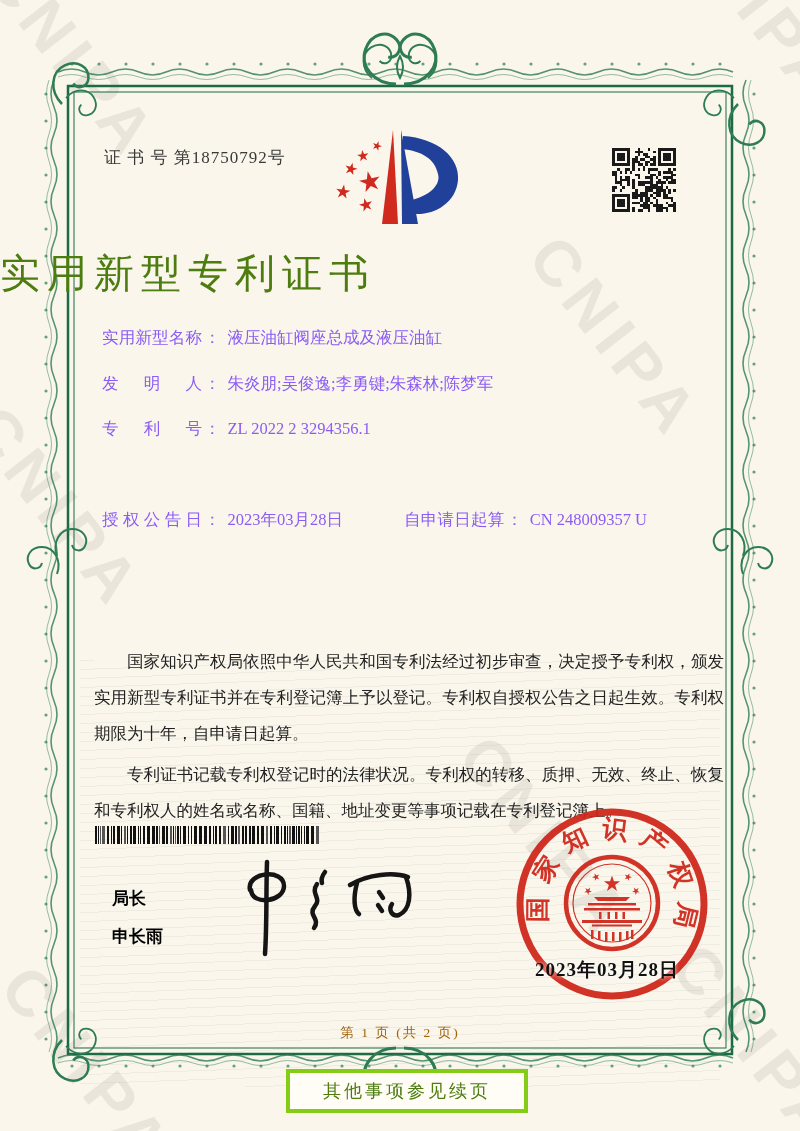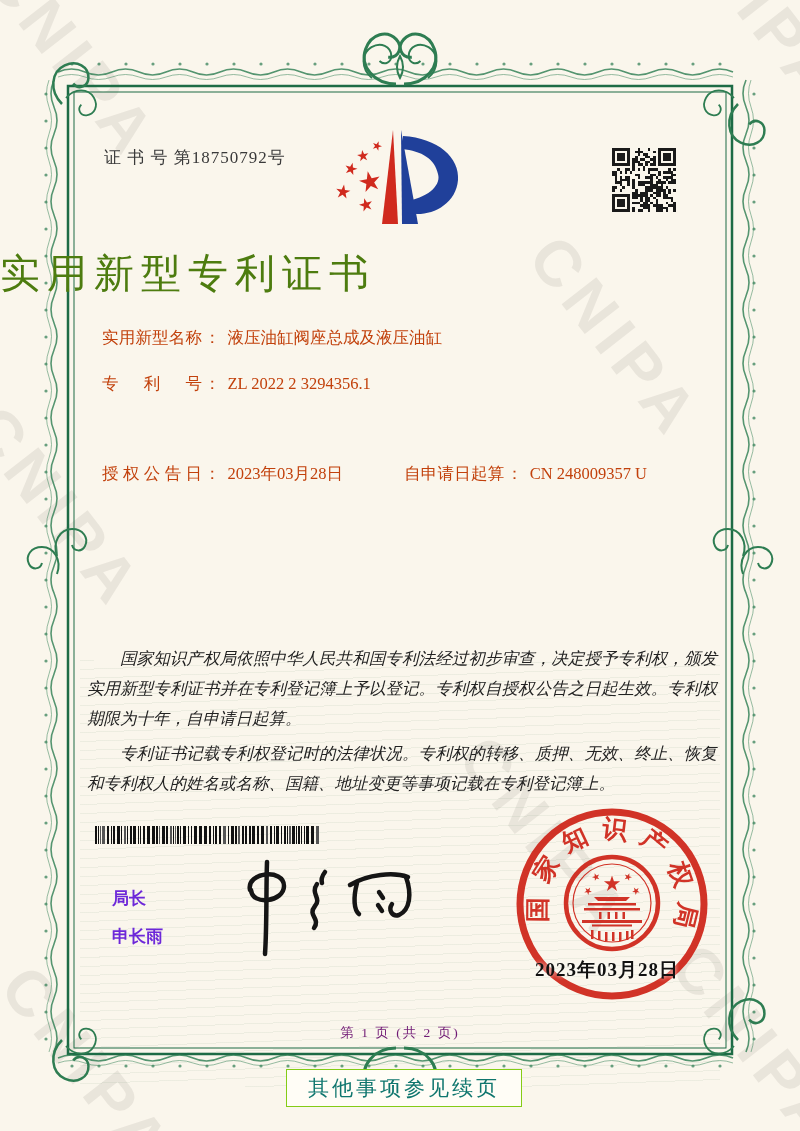--- a/index.html
+++ b/index.html
@@ -12,42 +12,42 @@
   
   .waves{position:absolute;left:80px;right:80px;top:660px;bottom:44px;z-index:1;
          background:repeating-linear-gradient(178deg,rgba(100,140,105,0.09) 0 1px,rgba(0,0,0,0) 1px 9px);}
   .frame-svg{position:absolute;inset:0;z-index:2;}
   .content{position:absolute;inset:0;z-index:3;}
   .cert-no{position:absolute;left:104px;top:146px;font-size:17px;color:#3a3a3a;letter-spacing:1px;}
   .logo{position:absolute;left:330px;top:126px;}
   .qr{position:absolute;left:612px;top:148px;}
   .title{position:absolute;left:0;right:0;top:246px;text-align:left;font-size:40px;font-weight:400;
          color:#4d7c0f;letter-spacing:7px;}
-  .fields{position:absolute;left:102px;top:327px;width:610px;font-size:16.5px;color:#c2410c;}
+  .fields{position:absolute;left:102px;top:327px;width:610px;font-size:16.5px;color:#8b5cf6;}
   .frow{margin-bottom:24.5px;white-space:nowrap;line-height:21px;}
   .flabel{display:inline-block;width:100px;text-align:justify;text-align-last:justify;}
   .fcolon{display:inline-block;margin:0 7px 0 2px;}
   .grant-left{display:inline-block;width:298px;margin-top:45px;}
-  .paras{position:absolute;left:87px;top:644px;width:630px;font-size:16.5px;line-height:30px;
-         color:#222;text-align:justify;font-style:italic;}
+  .paras{position:absolute;left:94px;top:644px;width:630px;font-size:16.5px;line-height:36px;
+         color:#222;text-align:justify;}
   .paras p{margin:0 0 5px;text-indent:2em;}
   .barcode{position:absolute;left:95px;top:826px;}
   .officer{position:absolute;left:112px;top:880px;font-family:"Liberation Sans","DejaVu Sans",sans-serif;
-           font-size:17px;font-weight:600;color:#6d28d9;line-height:38px;}
+           font-size:17px;font-weight:600;color:#000000;line-height:38px;}
   .officer div{height:38px;}
   .sig{position:absolute;left:222px;top:850px;}
   .seal{position:absolute;left:512px;top:804px;opacity:.93;z-index:4;}
   .seal-date{position:absolute;left:532px;top:957px;width:150px;text-align:center;z-index:5;
              font-size:19px;font-weight:700;color:#111;letter-spacing:1px;
              text-shadow:0 0 4px rgba(255,255,255,.9);}
   .page-info{position:absolute;left:0;right:0;top:1024px;text-align:center;font-size:13.5px;
-             color:#701a75;letter-spacing:2px;}
+             color:#a16207;letter-spacing:2px;}
   .note-tab{position:absolute;left:286px;top:1069px;width:234px;height:36px;z-index:5;
-            background:#FFFDF6;border:1px solid #84cc16;display:flex;align-items:center;justify-content:center;
-            font-size:21px;letter-spacing:3px;color:#0f766e;}
+            background:#FFFDF6;border:4px solid #84cc16;display:flex;align-items:center;justify-content:center;
+            font-size:18px;letter-spacing:3px;color:#4d7c0f;}
 </style>
 </head>
 <body>
 
 <div class="page">
 
   <div class="wm" style="left:-45px;top:20px">CNIPA</div>
   <div class="wm" style="left:640px;top:-34px">CNIPA</div>
   <div class="wm" style="left:498px;top:300px">CNIPA</div>
   <div class="wm" style="left:-60px;top:470px">CNIPA</div>
@@ -468,20 +468,21 @@
         <rect x="20" y="2" width="3" height="3" fill="#1a1a1a"></rect>
         <rect x="0" y="18" width="7" height="7" fill="#1a1a1a"></rect>
         <rect x="1" y="19" width="5" height="5" fill="#FAF6EC"></rect>
         <rect x="2" y="20" width="3" height="3" fill="#1a1a1a"></rect>
       </svg>
 
     <div class="title">实用新型专利证书</div>
 
     <div class="fields">
       <div class="frow"><span class="flabel">实用新型名称</span><span class="fcolon">：</span><span>液压油缸阀座总成及液压油缸</span></div>
+      <div class="frow"><span class="flabel">发明人</span><span class="fcolon">：</span><span>朱炎朋;吴俊逸;李勇键;朱森林;陈梦军</span></div>
       <div class="frow"><span class="flabel">专利号</span><span class="fcolon">：</span><span>ZL 2022 2 3294356.1</span></div>
       <div class="frow">
         <span class="grant-left"><span class="flabel">授权公告日</span><span class="fcolon">：</span><span>2023年03月28日</span></span>
         <span><span class="flabel">自申请日起算</span><span class="fcolon">：</span><span>CN 248009357 U</span></span>
       </div>
     </div>
 
     <div class="paras">
       <p>国家知识产权局依照中华人民共和国专利法经过初步审查，决定授予专利权，颁发实用新型专利证书并在专利登记簿上予以登记。专利权自授权公告之日起生效。专利权期限为十年，自申请日起算。</p>
       <p>专利证书记载专利权登记时的法律状况。专利权的转移、质押、无效、终止、恢复和专利权人的姓名或名称、国籍、地址变更等事项记载在专利登记簿上。</p>

